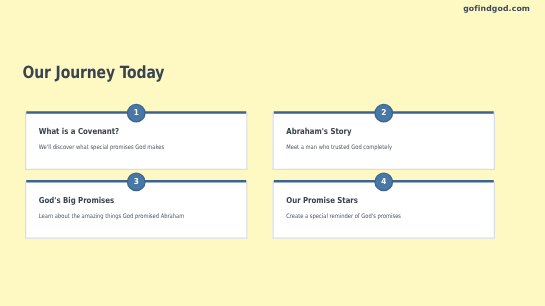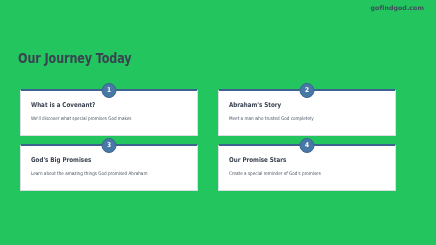--- a/index.html
+++ b/index.html
@@ -10,21 +10,21 @@
     width: 436px;
     height: 245px;
     background: #f1f1f1;
     font-family: "Liberation Sans", sans-serif;
     overflow: hidden;
   }
   .slide {
     position: relative;
     width: 436px;
     height: 245px;
-    background: #22c55e;
+    background: #fef9c3;
   }
 
   
   .brand {
     position: absolute;
     top: 5px;
     right: 12px;
     font-family: "DejaVu Sans", sans-serif;
     font-size: 6.2px;
     font-weight: bold;

